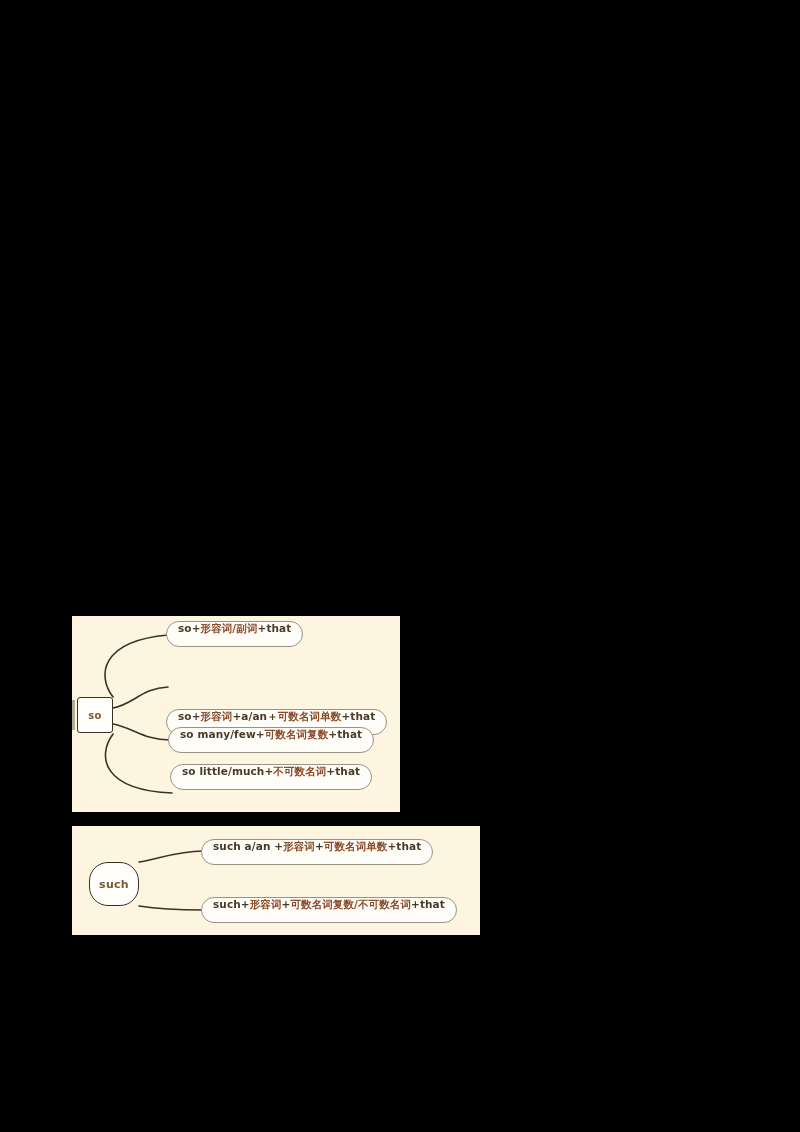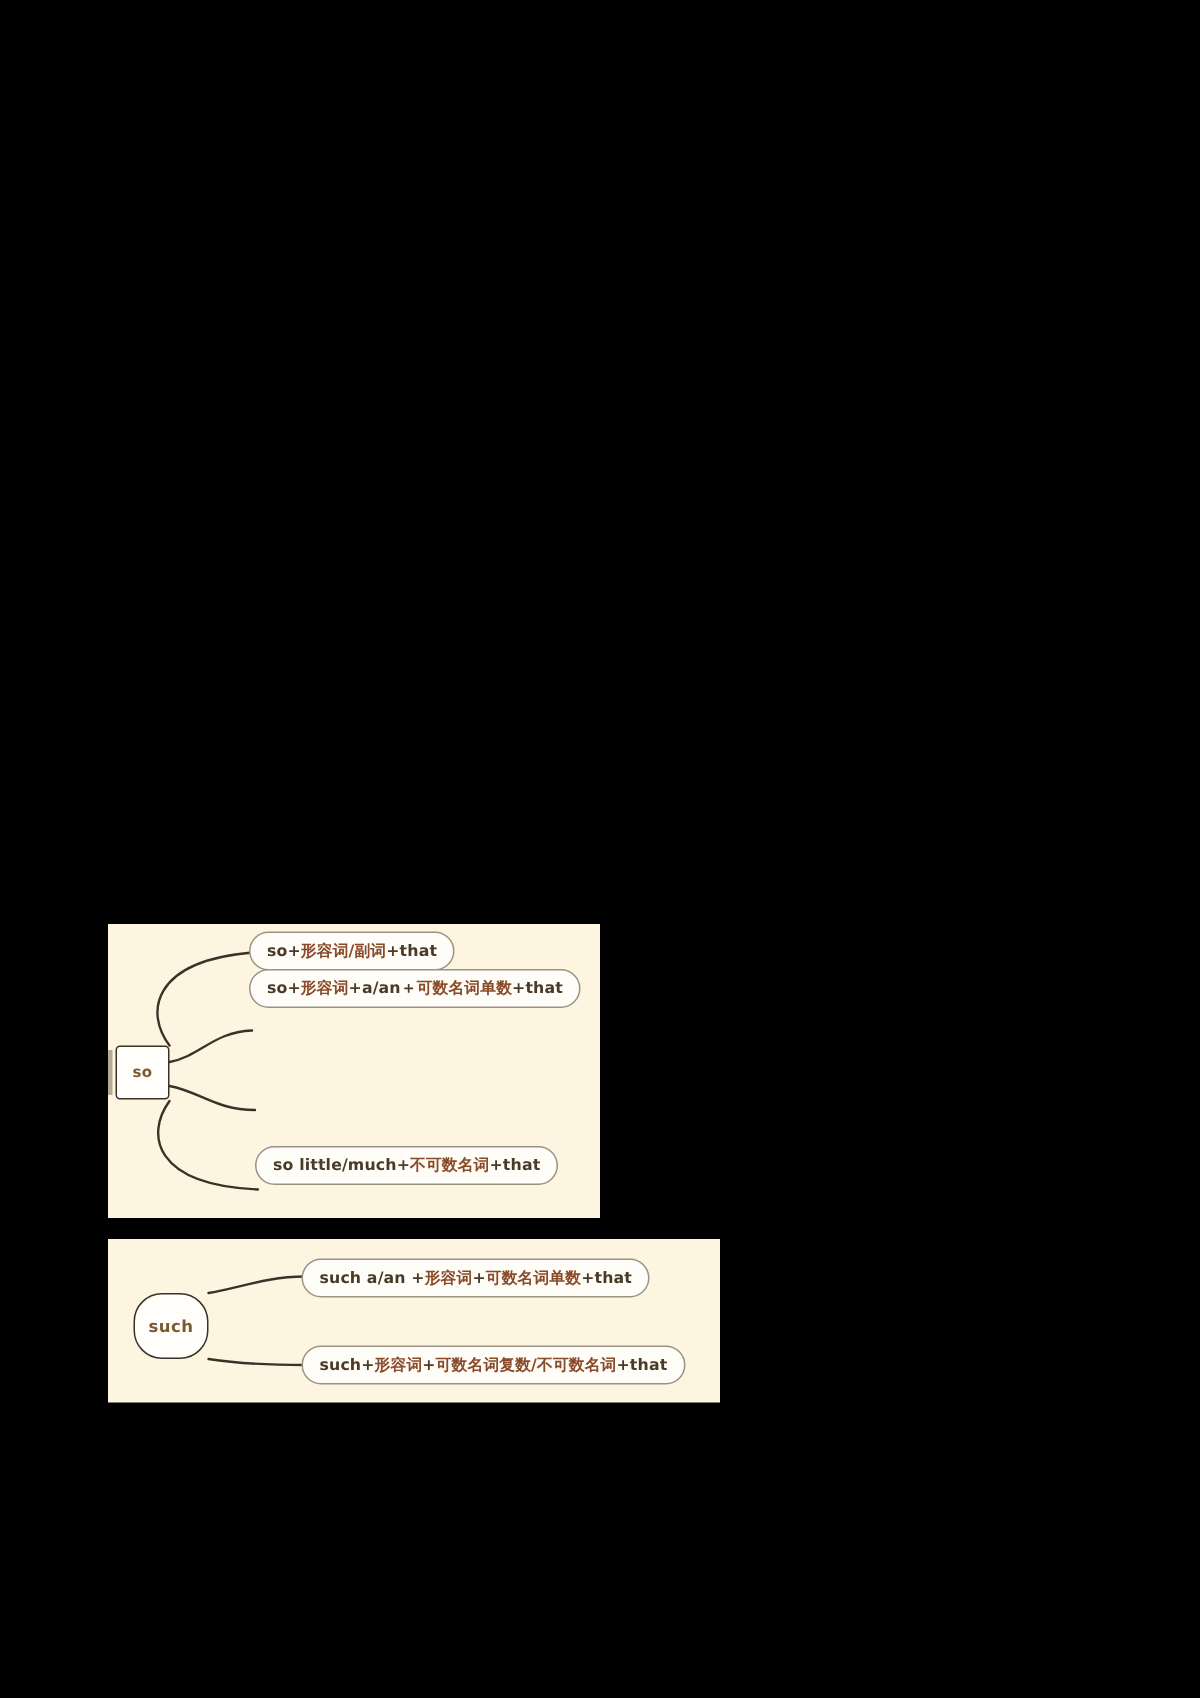--- a/index.html
+++ b/index.html
@@ -92,39 +92,38 @@
   }
   #node-such .root-label { font-size: 11px; }
 
   
   .pill {
     position: absolute;
     background: #fffdf7;
     border: 1.2px solid #9b9287;
     border-radius: 999px;
     display: flex;
-    align-items: center;
     justify-content: center;
     box-sizing: border-box;
     padding: 0 11px;
     height: 26px;
     white-space: nowrap;
     z-index: 3;
   }
   .pill .pill-label {
     font-size: 10.5px;
     font-weight: bold;
     letter-spacing: .1px;
     color: #4a3b28;
   }
   
   .pill .pill-label .cjk { color: #8a4b2a; }
 
   #pill-so-1 { left: 166px; top: 621px; }
-  #pill-so-2 { left: 166px; top: 646px; }
+  #pill-so-2 { left: 166px; top: 709px; }
   #pill-so-3 { left: 168px; top: 727px; }
   #pill-so-4 { left: 170px; top: 764px; }
 
   #pill-such-1 { left: 201px; top: 839px; }
   #pill-such-2 { left: 201px; top: 897px; }
 
   
   .node-tab {
     position: absolute;
     width: 3px;
@@ -156,20 +155,23 @@
   <div class="root-node" id="node-so">
     <span class="root-label">so</span>
   </div>
 
   <div class="pill" id="pill-so-1">
     <span class="pill-label"><span>so+</span><span class="cjk">形容词/副词</span><span>+that</span></span>
   </div>
   <div class="pill" id="pill-so-2">
     <span class="pill-label"><span>so+</span><span class="cjk">形容词</span><span>+a/an＋</span><span class="cjk">可数名词单数</span><span>+that</span></span>
   </div>
+  <div class="pill" id="pill-so-3">
+    <span class="pill-label"><span>so many/few+</span><span class="cjk">可数名词复数</span><span>+that</span></span>
+  </div>
   <div class="pill" id="pill-so-4">
     <span class="pill-label"><span>so little/much+</span><span class="cjk">不可数名词</span><span>+that</span></span>
   </div>
 
   <div class="panel" id="panel-such">
     <svg class="edges" viewBox="0 0 408 109" preserveAspectRatio="none">
       <path class="edge-path" d="M 67 36 C 86 33 106 25 131 25"></path>
       <path class="edge-path" d="M 67 80 C 86 83 106 84 131 84"></path>
     </svg>
   </div>

